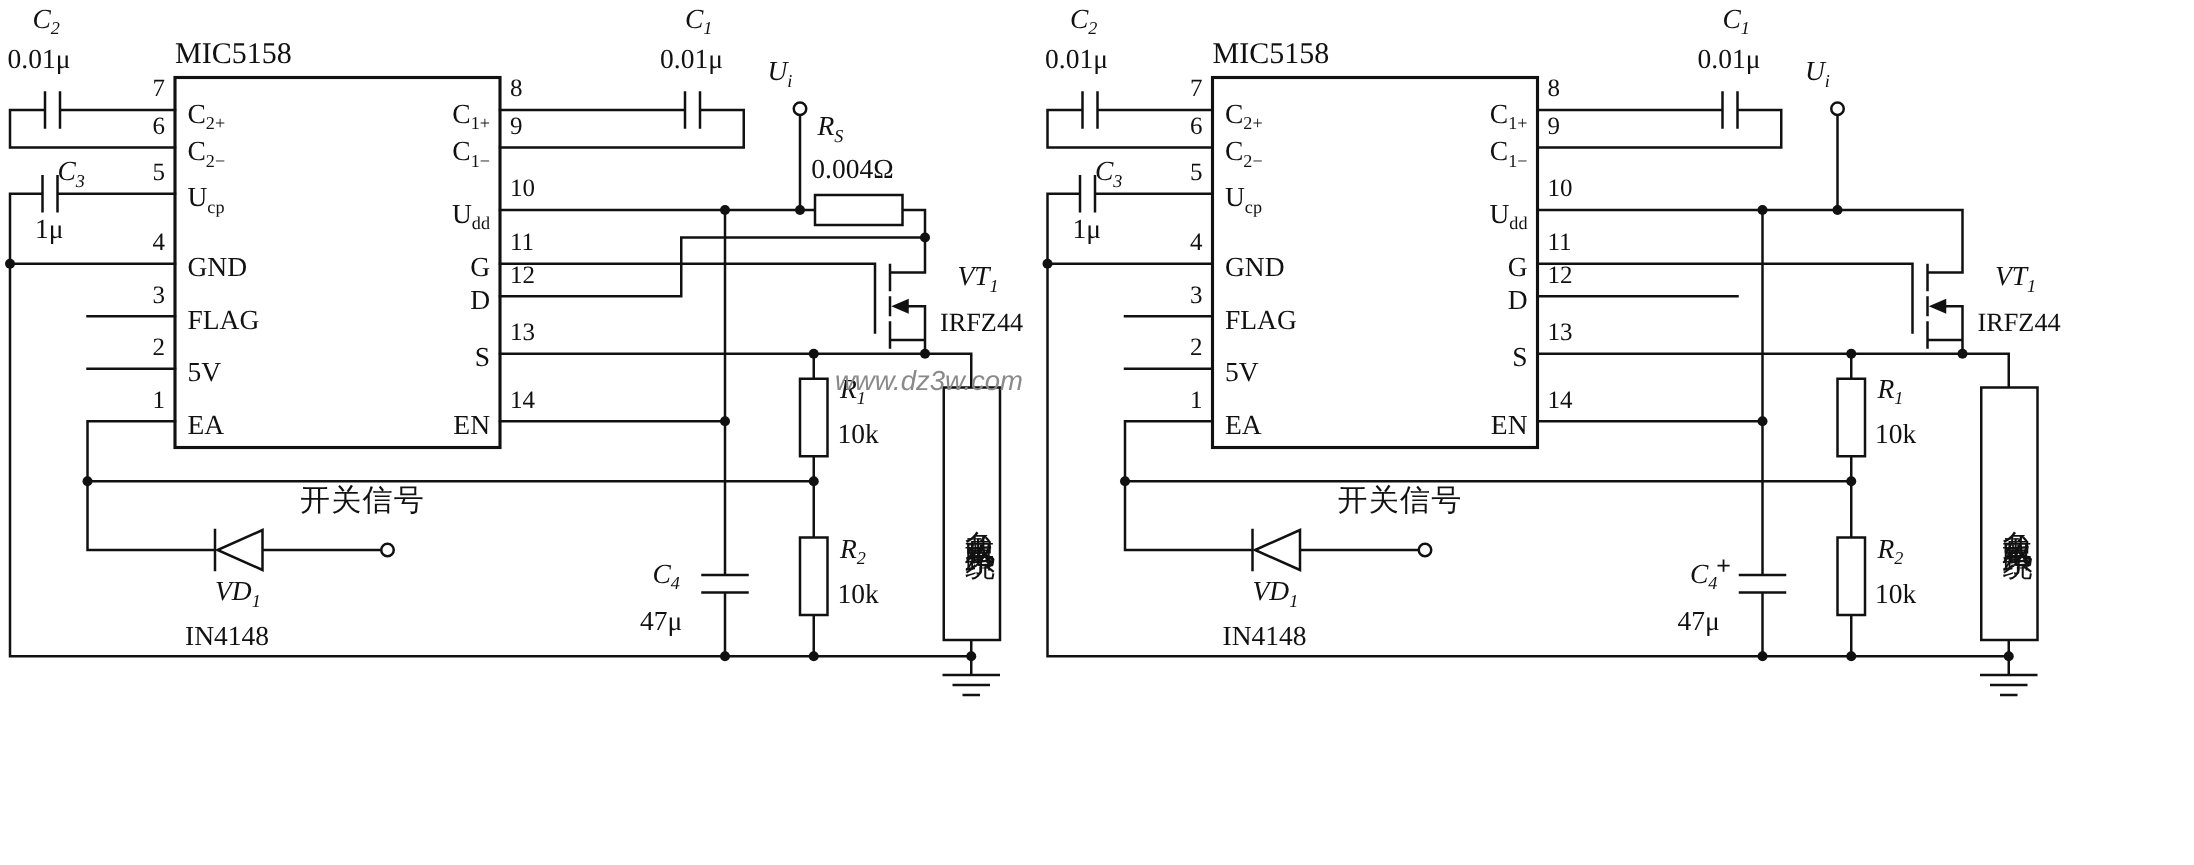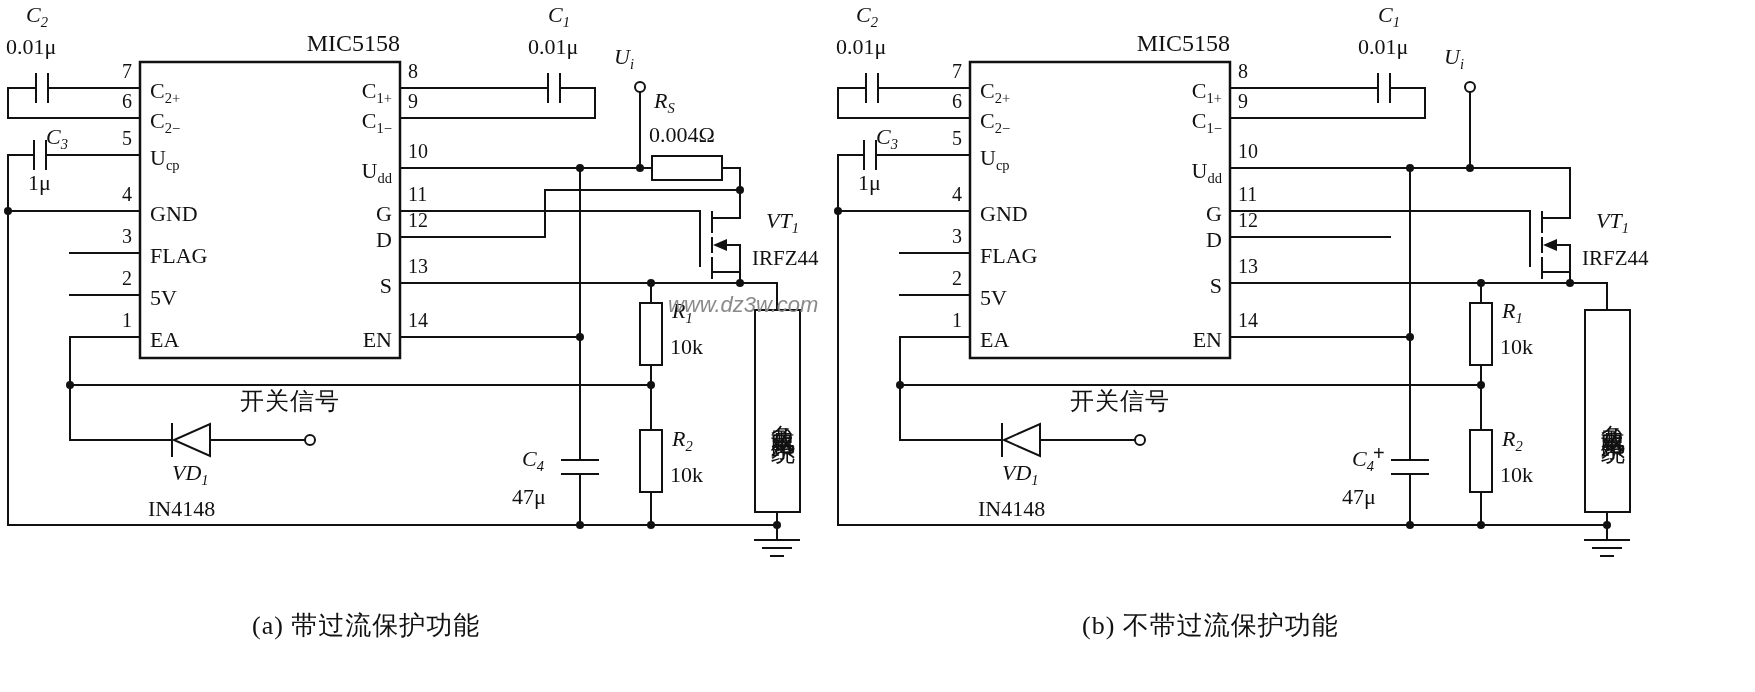--- a/index.html
+++ b/index.html
@@ -7,21 +7,21 @@
   body { font-family:"Liberation Serif", serif; color:#111; position:relative; }
   .stage { position:absolute; left:0; top:0; width:1755px; height:692px; background:#fff; }
   .circuit { position:absolute; top:0; width:900px; height:600px; }
   .circuit svg { position:absolute; left:0; top:0; }
   .lbl { position:absolute; white-space:nowrap; font-size:22px; line-height:1.15; color:#111; }
   .lbl.it { font-style:italic; }
   .lbl sub { font-size:0.66em; line-height:1; }
   .num { font-size:20px; width:36px; }
   .ra { text-align:right; }
   .pname-r { width:112px; text-align:right; }
-  .icname { width:260px; text-align:right; font-size:24px; }
+  .icname { width:260px; text-align:left; font-size:24px; }
   .cn { font-size:24px; letter-spacing:1px; }
   .loadtxt { position:absolute; writing-mode:vertical-rl; text-orientation:upright;
              font-size:24px; letter-spacing:3px; width:42px; height:192px; text-align:center; color:#111; }
   .caption { position:absolute; font-size:26px; letter-spacing:1px; color:#111; }
   .watermark { position:absolute; font-size:22px; font-style:italic; color:#8a8a8a;
                font-family:"Liberation Sans", sans-serif; }
   .plus { font-size:20px; font-family:"Liberation Sans", sans-serif; }
 </style>
 </head>
 <body>
@@ -249,16 +249,14 @@
     <div class="lbl it" style="left:522px;top:446px"><span>C</span><sub>4</sub></div>
     <div class="lbl plus" style="left:543px;top:442px">+</div>
     <div class="lbl" style="left:512px;top:484px">47μ</div>
     <div class="lbl it" style="left:172px;top:460px"><span>VD</span><sub>1</sub></div>
     <div class="lbl" style="left:148px;top:496px">IN4148</div>
     <div class="lbl cn" style="left:240px;top:388px">开关信号</div>
     <div class="loadtxt" style="left:757px;top:318px">负载电路系统</div>
   </div>
 
   <div class="watermark" style="left:668px;top:292px">www.dz3w.com</div>
-  <div class="caption" style="left:252px;top:608px">(a) 带过流保护功能</div>
-  <div class="caption" style="left:1082px;top:608px">(b) 不带过流保护功能</div>
 
 </div>
 
 </body></html>

